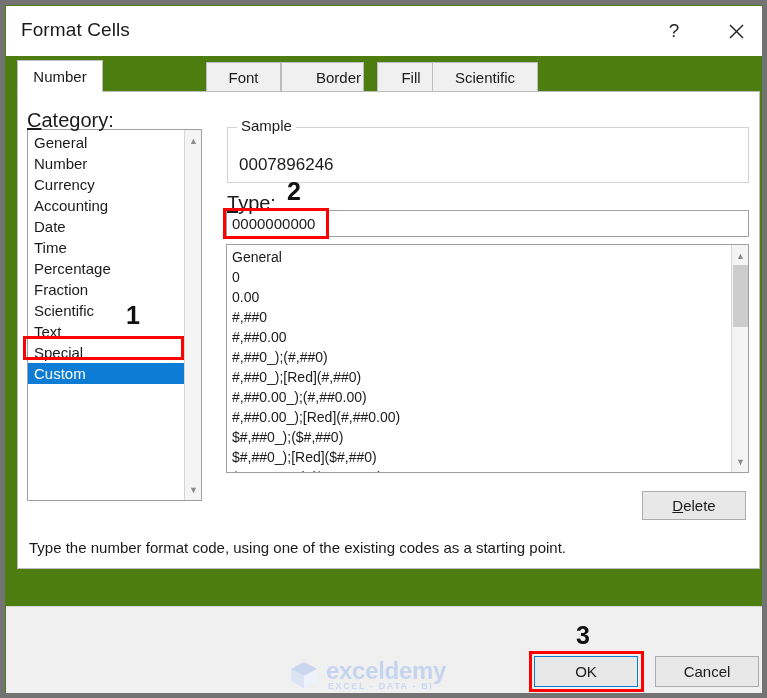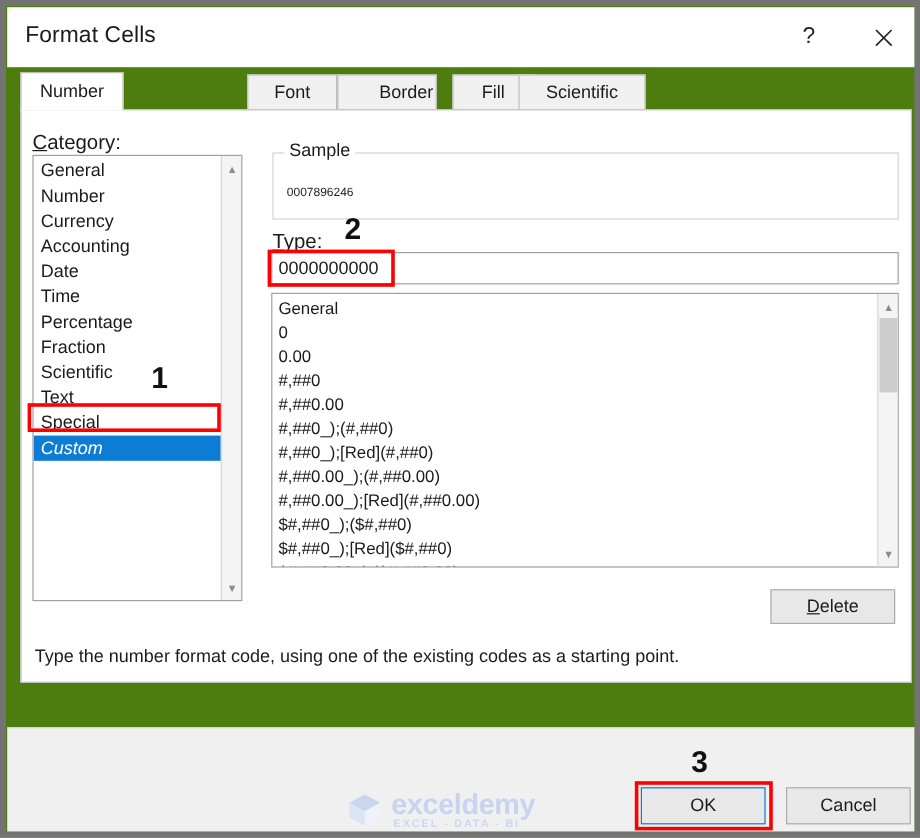--- a/index.html
+++ b/index.html
@@ -95,21 +95,21 @@
     width: 743px;
     height: 478px;
     box-sizing: border-box;
     border: 1px solid #bdbdbd;
     background: #ffffff;
     z-index: 1;
   }
 
   .field-label {
     position: absolute;
-    font-size: 17px;
+    font-size: 20px;
     color: #1b1b1b;
     white-space: nowrap;
   }
   .ul { text-decoration: underline; }
 
   
   .catlist {
     position: absolute;
     left: 22px; top: 124px;
     width: 175px;
@@ -130,21 +130,20 @@
     height: 21px;
     line-height: 21px;
     padding-left: 6px;
     font-size: 15px;
     color: #1b1b1b;
     white-space: nowrap;
   }
   .cat-item.selected {
     background: #0c7cd5;
     color: #ffffff;
-    font-style: italic;
   }
   .vscroll {
     position: absolute;
     right: 0; top: 0;
     width: 17px;
     height: 100%;
     background: #f4f4f4;
     border-left: 1px solid #d6d6d6;
     box-sizing: border-box;
   }
@@ -183,21 +182,21 @@
     left: 232px; top: 112px;
     background: #ffffff;
     padding: 0 4px;
     font-size: 15px;
     color: #1b1b1b;
     z-index: 3;
   }
   .sample-value {
     position: absolute;
     left: 234px; top: 150px;
-    font-size: 10px;
+    font-size: 17px;
     color: #1b1b1b;
     z-index: 3;
     white-space: nowrap;
   }
 
   
   .type-label { left: 222px; top: 187px; z-index: 3; }
   .type-input {
     position: absolute;
     left: 221px; top: 205px;

